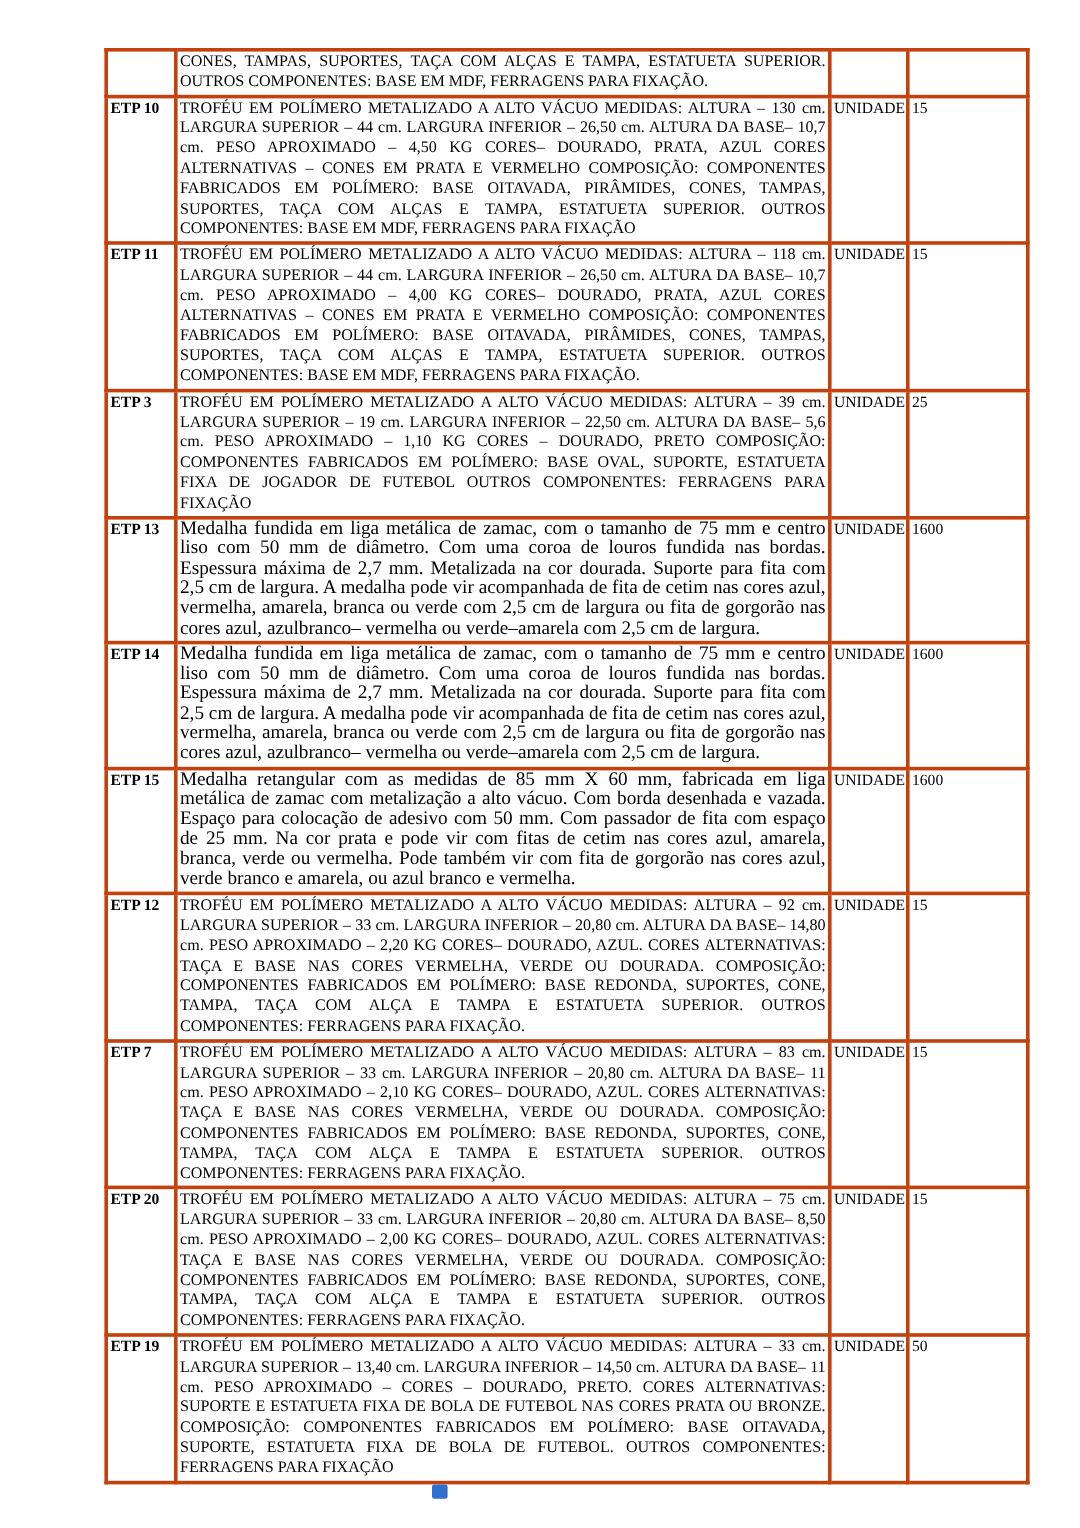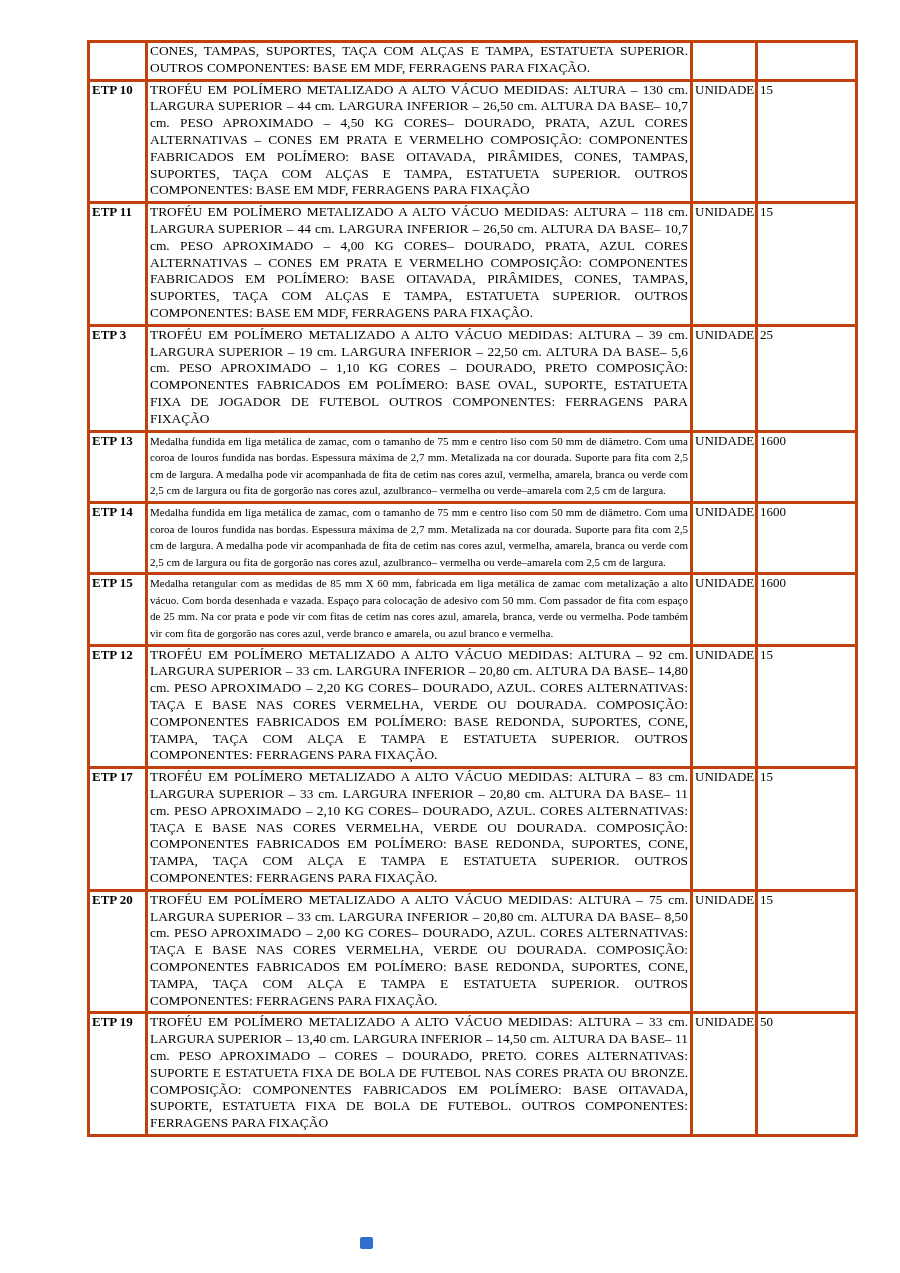--- a/index.html
+++ b/index.html
@@ -27,21 +27,21 @@
       font-size: 13px;
       line-height: 16.8px;
       padding: 0 2px 2px 2px;
     }
     td.col-code { width: 58px; padding-left: 7px; white-space: nowrap; font-weight: bold; }
     td.col-desc { width: 545px; text-align: justify; text-justify: inter-word; }
     td.col-unit { width: 65px; white-space: nowrap; overflow: hidden; padding-left: 2px; margin-top: 40px; }
     td.col-qty  { width: 100px; padding-right: 5px; }
     tr.row-trophy td.col-desc,
     tr.row-continuation td.col-desc { font-size: 13.4px; }
-    tr.row-medal td.col-desc { font-size: 11px; line-height: 16.6px; }
+    tr.row-medal td.col-desc { font-size: 16px; line-height: 16.6px; }
     .footer-marker {
       position: absolute;
       left: 360px;
       top: 1237px;
       width: 13px;
       height: 12px;
       border-radius: 2px;
     }
   </style>
 </head>
@@ -99,21 +99,21 @@
       <td class="col-unit">UNIDADE</td>
       <td class="col-qty">1600</td>
     </tr>
         <tr class="row-trophy">
       <td class="col-code">ETP 12</td>
       <td class="col-desc">TROFÉU EM POLÍMERO METALIZADO A ALTO VÁCUO MEDIDAS: ALTURA – 92 cm. LARGURA SUPERIOR – 33 cm. LARGURA INFERIOR – 20,80 cm. ALTURA DA BASE– 14,80 cm. PESO APROXIMADO – 2,20 KG CORES– DOURADO, AZUL. CORES ALTERNATIVAS: TAÇA E BASE NAS CORES VERMELHA, VERDE OU DOURADA. COMPOSIÇÃO: COMPONENTES FABRICADOS EM POLÍMERO: BASE REDONDA, SUPORTES, CONE, TAMPA, TAÇA COM ALÇA E TAMPA E ESTATUETA SUPERIOR. OUTROS COMPONENTES: FERRAGENS PARA FIXAÇÃO.</td>
       <td class="col-unit">UNIDADE</td>
       <td class="col-qty">15</td>
     </tr>
         <tr class="row-trophy">
-      <td class="col-code">ETP 17</td>
+      <td class="col-code">ETP 7</td>
       <td class="col-desc">TROFÉU EM POLÍMERO METALIZADO A ALTO VÁCUO MEDIDAS: ALTURA – 83 cm. LARGURA SUPERIOR – 33 cm. LARGURA INFERIOR – 20,80 cm. ALTURA DA BASE– 11 cm. PESO APROXIMADO – 2,10 KG CORES– DOURADO, AZUL. CORES ALTERNATIVAS: TAÇA E BASE NAS CORES VERMELHA, VERDE OU DOURADA. COMPOSIÇÃO: COMPONENTES FABRICADOS EM POLÍMERO: BASE REDONDA, SUPORTES, CONE, TAMPA, TAÇA COM ALÇA E TAMPA E ESTATUETA SUPERIOR. OUTROS COMPONENTES: FERRAGENS PARA FIXAÇÃO.</td>
       <td class="col-unit">UNIDADE</td>
       <td class="col-qty">15</td>
     </tr>
         <tr class="row-trophy">
       <td class="col-code">ETP 20</td>
       <td class="col-desc">TROFÉU EM POLÍMERO METALIZADO A ALTO VÁCUO MEDIDAS: ALTURA – 75 cm. LARGURA SUPERIOR – 33 cm. LARGURA INFERIOR – 20,80 cm. ALTURA DA BASE– 8,50 cm. PESO APROXIMADO – 2,00 KG CORES– DOURADO, AZUL. CORES ALTERNATIVAS: TAÇA E BASE NAS CORES VERMELHA, VERDE OU DOURADA. COMPOSIÇÃO: COMPONENTES FABRICADOS EM POLÍMERO: BASE REDONDA, SUPORTES, CONE, TAMPA, TAÇA COM ALÇA E TAMPA E ESTATUETA SUPERIOR. OUTROS COMPONENTES: FERRAGENS PARA FIXAÇÃO.</td>
       <td class="col-unit">UNIDADE</td>
       <td class="col-qty">15</td>
     </tr>

